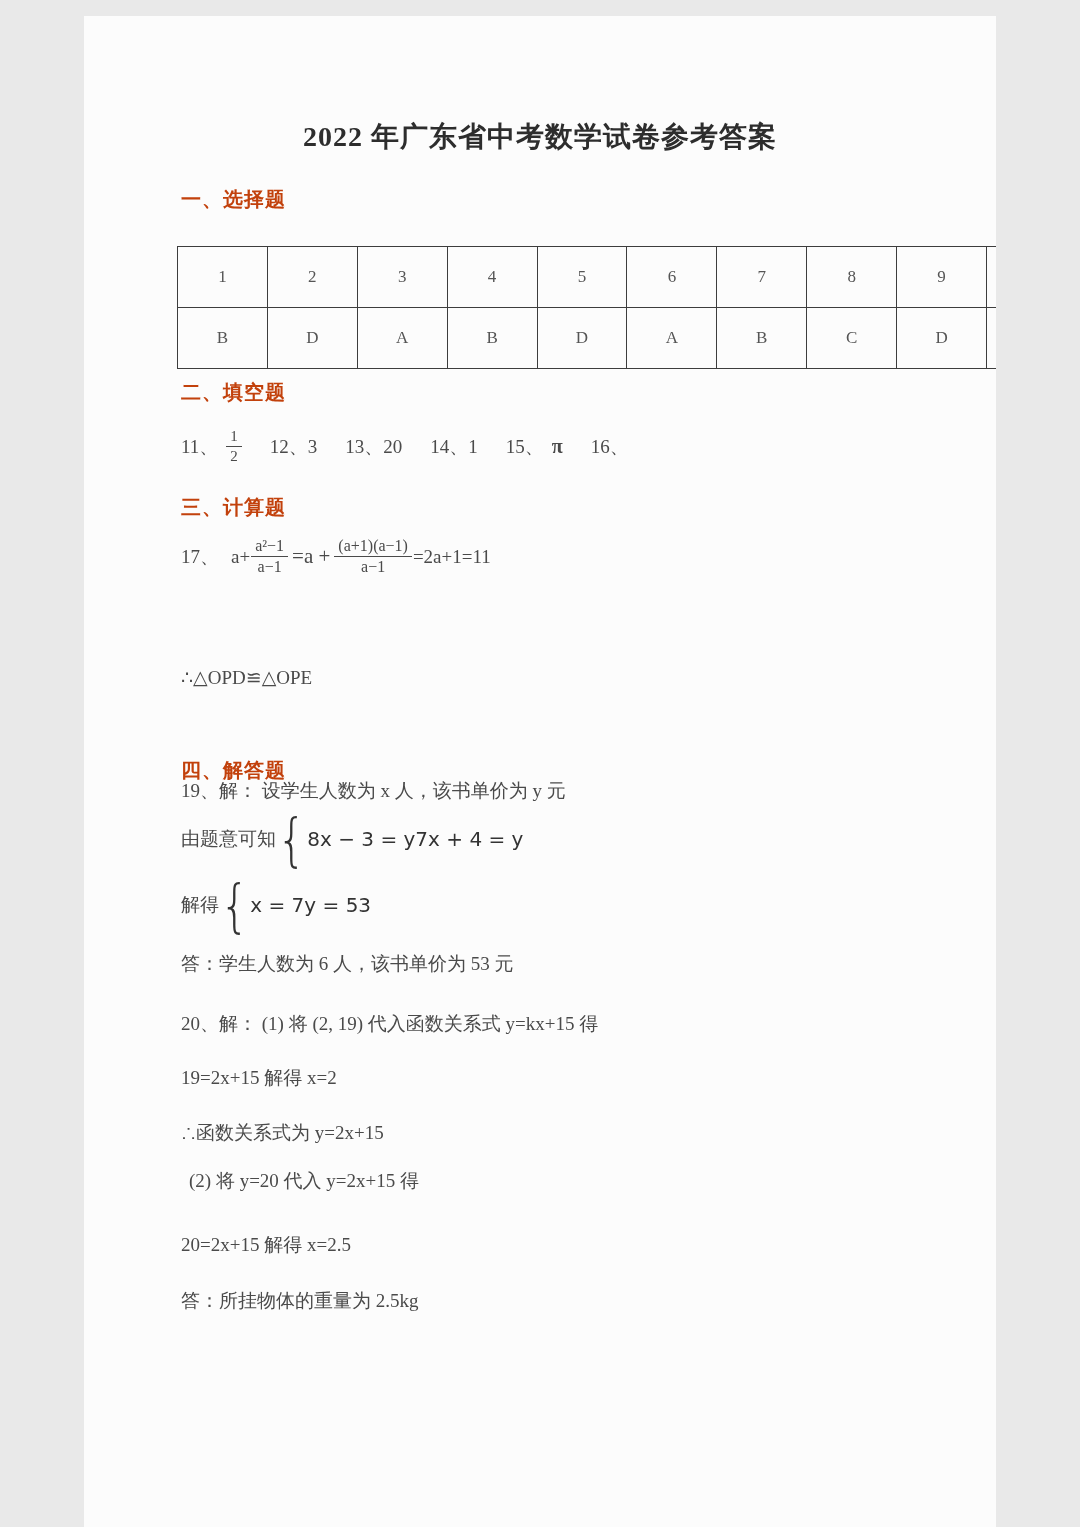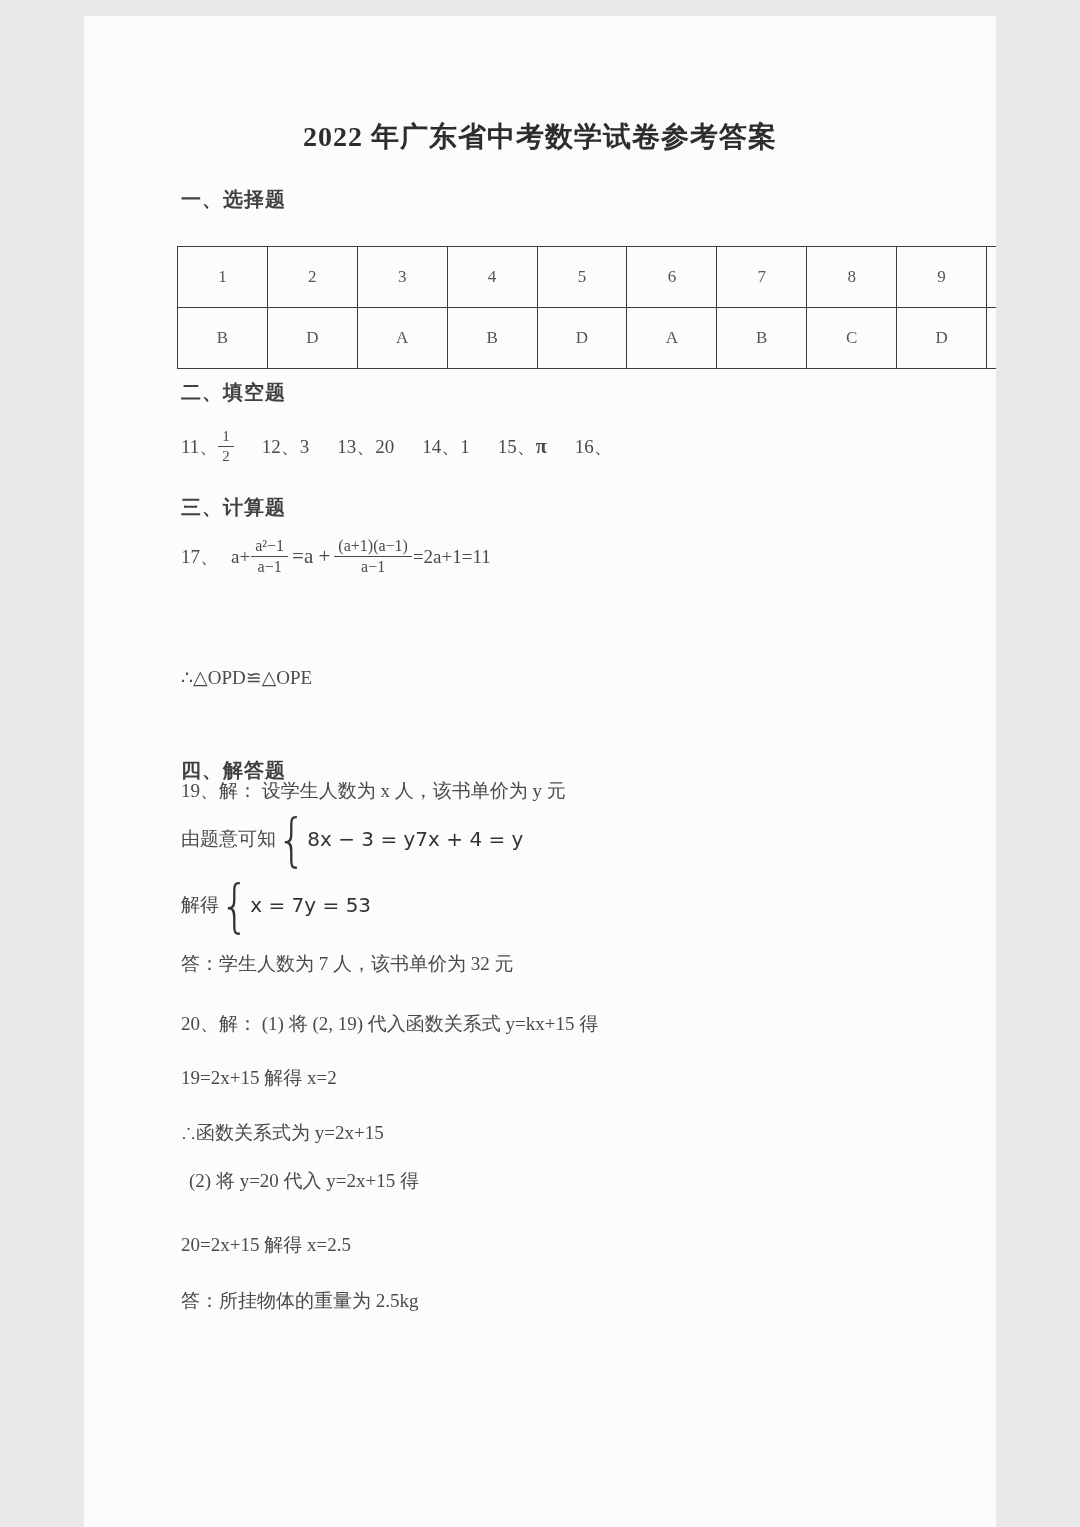--- a/index.html
+++ b/index.html
@@ -13,21 +13,21 @@
     overflow:hidden;
   }
   .title{
     position:absolute;top:102px;left:0;width:100%;
     text-align:center;margin:0;
     font-size:28px;font-weight:bold;color:#2d2d2d;
     letter-spacing:1px;
   }
   .heading{
     position:absolute;left:97px;
-    font-size:20px;font-weight:bold;color:#404040;
+    font-size:20px;font-weight:bold;color:#c2410c;
     letter-spacing:1px;
   }
   .h-choice{top:170px}
   .h-fill{top:363px}
   .h-calc{top:478px}
   .h-answer{top:741px}
 
   table.answers{
     position:absolute;left:93px;top:230px;
     width:900px;border-collapse:collapse;table-layout:fixed;
@@ -37,21 +37,21 @@
     height:58px;text-align:center;vertical-align:middle;
     font-size:17px;color:#555;
   }
 
   .line{
     position:absolute;left:97px;
     font-size:19px;color:#4a4a4a;white-space:nowrap;
   }
 
   .fill-line{top:412px;display:flex;align-items:center;gap:28px;}
-  .pair{display:inline-flex;align-items:center;gap:0;}
+  .pair{display:inline-flex;align-items:center;gap:8px;}
   .pi{font-weight:bold;font-size:20px;}
 
   .frac{
     display:inline-flex;flex-direction:column;align-items:center;
     line-height:1.15;vertical-align:middle;
   }
   .frac .num{border-bottom:1.3px solid #4a4a4a;padding:0 4px 1px;}
   .frac .den{padding-top:1px;}
   .frac.small{font-size:15px;}
 
@@ -179,21 +179,21 @@
 
   <div class="line sys-group s19-solve">
     <span>解得</span>
     <span class="brace">{</span>
     <span class="eq-stack">
       <span>x = 7</span>
       <span>y = 53</span>
     </span>
   </div>
 
-  <div class="line s19-answer">答：学生人数为 7 人，该书单价为 32 元</div>
+  <div class="line s19-answer">答：学生人数为 6 人，该书单价为 53 元</div>
 
   <div class="line s20-part1">20、解：  (1) 将 (2, 19) 代入函数关系式 y=kx+15 得</div>
   <div class="line s20-step1">19=2x+15 解得 x=2</div>
   <div class="line s20-conc">∴函数关系式为 y=2x+15</div>
   <div class="line s20-part2">(2) 将 y=20 代入 y=2x+15 得</div>
   <div class="line s20-step2">20=2x+15 解得 x=2.5</div>
   <div class="line s20-answer">答：所挂物体的重量为 2.5kg</div>
 
 
 </div>

